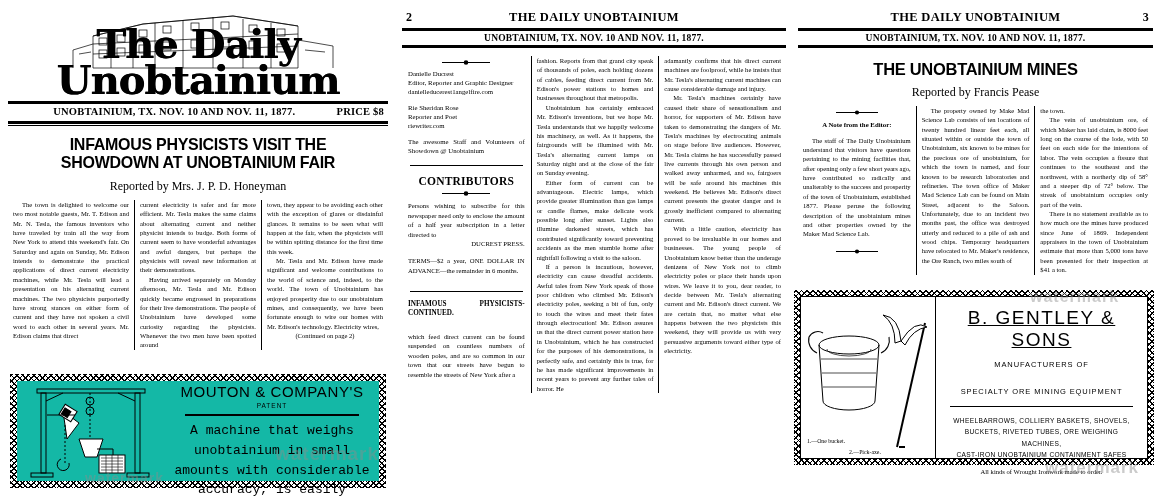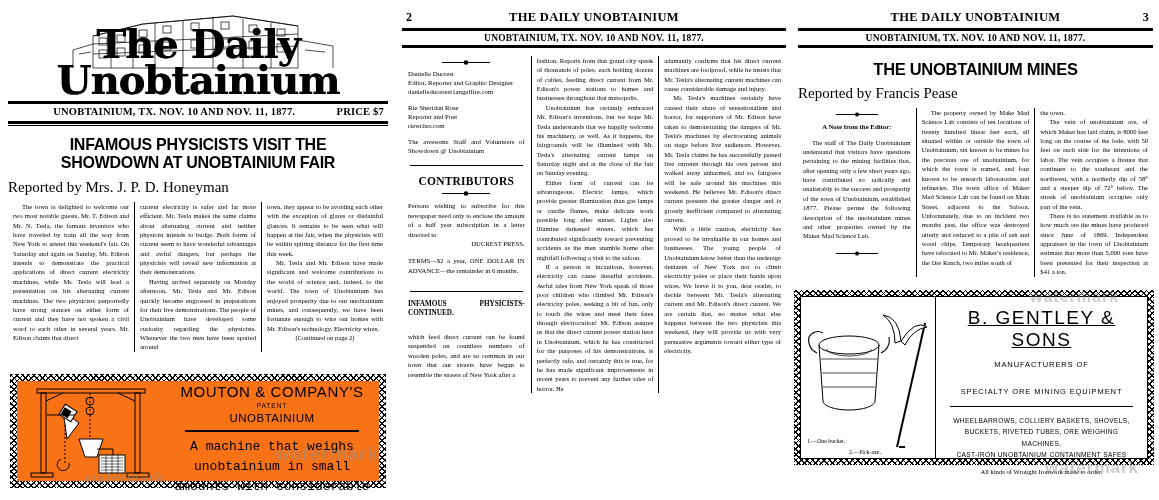--- a/index.html
+++ b/index.html
@@ -41,21 +41,21 @@
     padding: 1px 4px;
   }
   .dateline .center { flex: 1; text-align: center; }
 
   .headline {
     text-align: center; font-family: "Liberation Sans", sans-serif;
     font-weight: bold; font-size: 16.5px; line-height: 1.12;
     letter-spacing: -0.3px; margin: 9px 6px 7px 6px;
     transform: scaleX(0.97); transform-origin: center;
   }
-  .byline { font-size: 15px; margin-bottom: 6px; font-family: "Liberation Serif", serif; }
+  .byline { text-align: center; font-size: 12px; margin-bottom: 6px; font-family: "Liberation Serif", serif; }
 
   
   .cols { display: flex; gap: 0; }
   .col { flex: 1; padding: 0 5px; font-size: 6.6px; line-height: 1.42;
          text-align: justify; hyphens: auto; }
   .col + .col { border-left: 1px solid #000; }
   .col p { margin: 0; text-indent: 9px; }
   .col p.noindent { text-indent: 0; }
   .col p.center { text-indent: 0; text-align: center; }
 
@@ -92,21 +92,21 @@
   }
   .ad-frame {
     position: absolute; inset: 0;
     background:
       repeating-linear-gradient(45deg, #000 0 1.2px, transparent 1.2px 4px),
       repeating-linear-gradient(-45deg, #000 0 1.2px, transparent 1.2px 4px);
   }
 
   
   #ad-mouton { left: 10px; top: 374px; width: 376px; height: 114px; border: none; }
-  #ad-mouton .ad-body { position: absolute; left: 7px; top: 7px; right: 7px; bottom: 7px; background: #f97316;
+  #ad-mouton .ad-body { position: absolute; left: 7px; top: 7px; right: 7px; bottom: 7px; background: #14b8a6;
                         display: flex; }
   .mouton-art { width: 150px; position: relative; }
   .mouton-text { flex: 1; text-align: center; padding: 2px 6px 0 4px; }
   .mt-1 { font-family: "Liberation Sans", sans-serif; font-size: 15px; letter-spacing: 0.6px; }
   .mt-2 { font-family: "Liberation Sans", sans-serif; font-size: 6.5px; letter-spacing: 1px; margin-top: 2px; }
   .mt-3 { font-family: "Liberation Sans", sans-serif; font-size: 11.5px; letter-spacing: 0.5px; line-height: 1.22; margin-top: 2px; }
   .mt-rule { border-top: 2.5px solid #000; margin: 5px 14px 5px 14px; }
   .mt-4 { font-size: 13px; line-height: 1.52; font-family: Liberation Mono, monospace; }
 
   
@@ -168,21 +168,21 @@
               <path d="M265 30 L300 36 L300 58"></path>
             <path d="M272 40 L292 42"></path>
               <path d="M46 44 L58 42"></path>
           </g>
         </svg>
       </div>
       <div class="masthead-title">The Daily Unobtainium</div>
       <div class="rule-thick"></div>
       <div class="dateline">
         <span class="center">UNOBTAINIUM, TX. NOV. 10 AND NOV. 11, 1877.</span>
-        <span>PRICE $7</span>
+        <span>PRICE $8</span>
       </div>
       <div class="rule-thick"></div>
       <div class="rule-thin"></div>
     </div>
 
     <div class="headline">INFAMOUS PHYSICISTS VISIT THE SHOWDOWN AT UNOBTAINIUM FAIR</div>
     <div class="byline">Reported by Mrs. J. P. D. Honeyman</div>
 
     <div class="cols">
       <div class="col">
@@ -351,21 +351,20 @@
                 <line x1="95" y1="74" x2="95" y2="92"></line>
               <line x1="101" y1="74" x2="101" y2="92"></line>
             </g>
             <path d="M80 68 L96 68 L96 74"></path>
           </g>
         </svg>
       </div>
       <div class="mouton-text">
         <div class="mt-1">MOUTON &amp; COMPANY'S</div>
         <div class="mt-2">PATENT</div>
-        <div class="mt-3">UNOBTAINIUM</div>
         <div class="mt-rule"></div>
         <div class="mt-4">A machine that weighs unobtainium in small amounts with considerable accuracy, is easily assembled, adjustable, and durable.</div>
       </div>
     </div>
   </div>
 
   <div class="ad" id="ad-gentley">
     <div class="ad-frame"></div>
     <div class="ad-body">
       <div class="gent-art">

